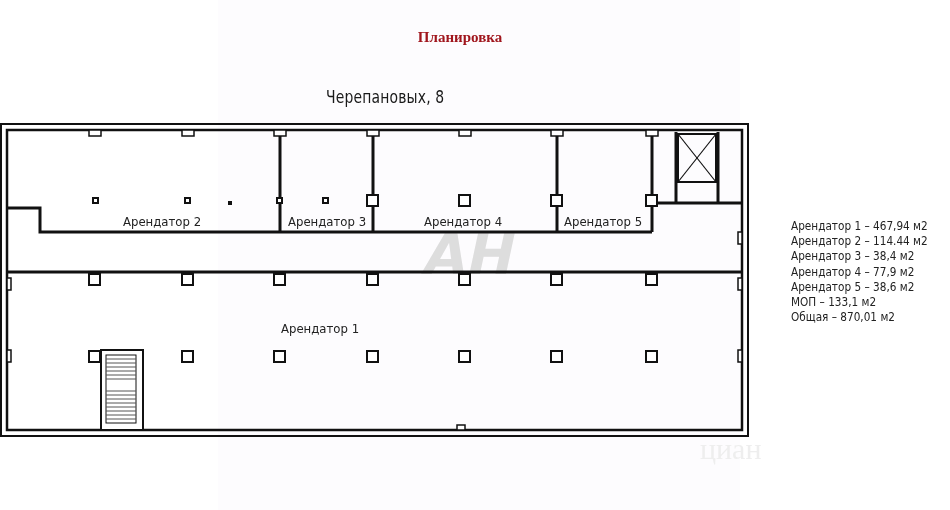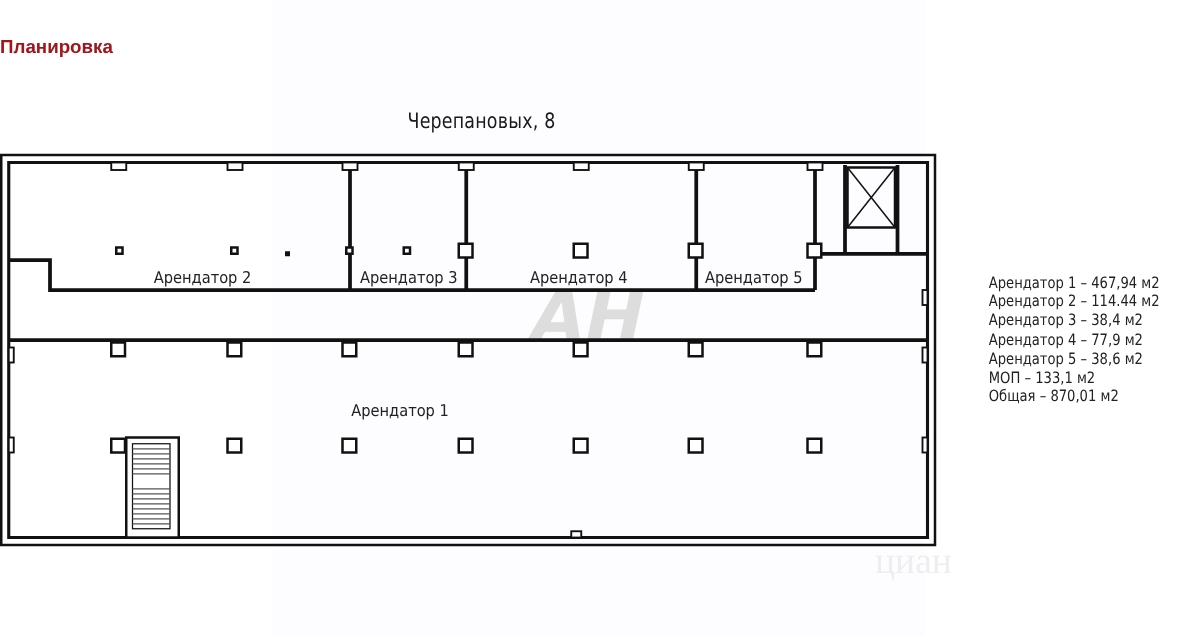--- a/index.html
+++ b/index.html
@@ -7,21 +7,21 @@
     width: 950px; height: 510px; position: relative; overflow: hidden;
     background: #ffffff;
     font-family: "DejaVu Sans", sans-serif;
   }
   .bg-panel {
     position: absolute; left: 218px; top: 0; width: 522px; height: 510px;
     background: #fdfcfe;
   }
   .title {
     position: absolute; left: 0; width: 920px; top: 29px;
-    font-family: Liberation Sans, sans-serif;
+    text-align: center; font-family: Liberation Serif, serif;
     font-weight: bold; font-size: 15px; color: #a0161d;
   }
   .address {
     position: absolute; left: 326px; top: 87px;
     font-family: "DejaVu Sans", sans-serif; font-size: 17px;
     color: #1a1a1a; letter-spacing: 0.2px;
     transform: scaleX(0.82); transform-origin: left top;
   }
   svg.plan { position: absolute; left: 0; top: 0; }
   .plan text {

